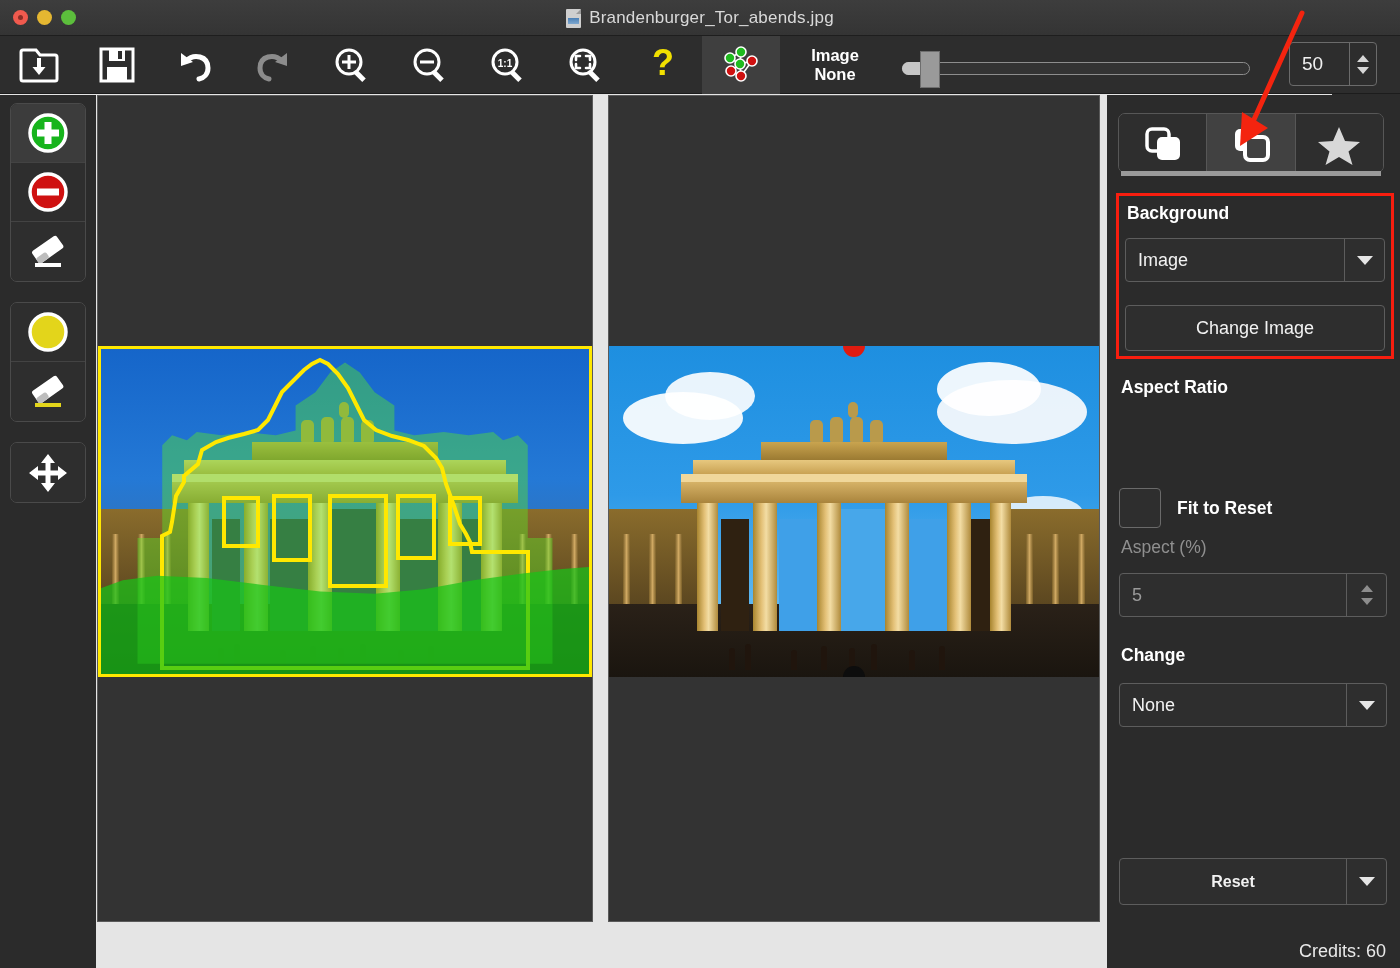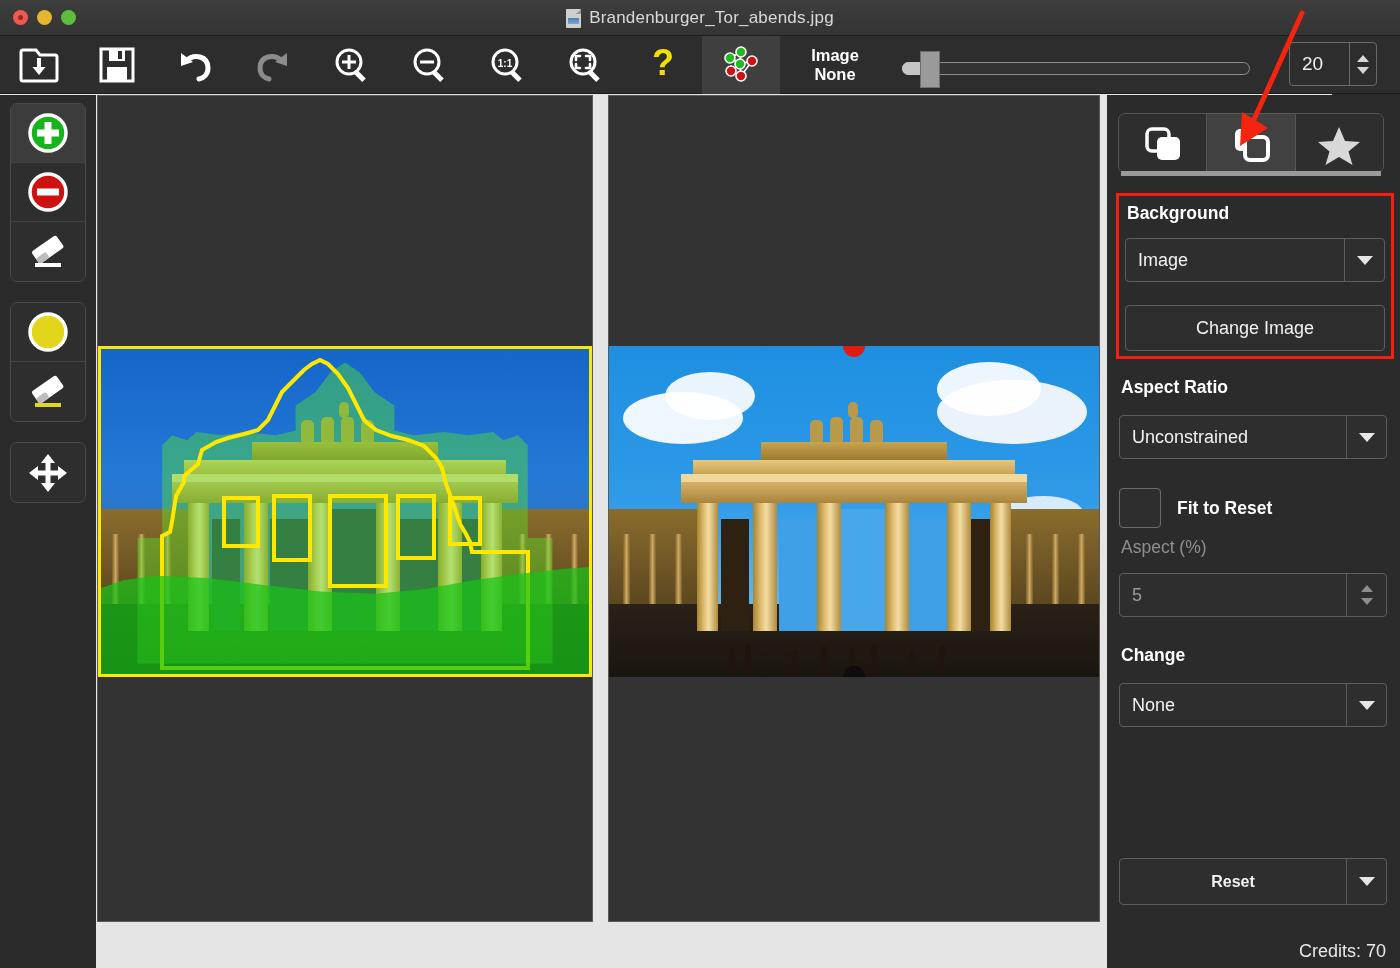--- a/index.html
+++ b/index.html
@@ -374,21 +374,21 @@
     </div>
 
     <div id="slider-wrap">
       <div id="slider-groove"></div>
       <div id="slider-fill"></div>
       <div id="slider-handle"></div>
     </div>
   </div>
 
   <div id="spin-wrap">
-    <div id="spin-value">20</div>
+    <div id="spin-value">50</div>
     <div id="spin-btns">
       <div class="caret-up"></div>
       <div class="caret-dn"></div>
     </div>
   </div>
 
   <div id="left-rail">
 
     <div class="tool-group">
       <div class="tool-btn active">
@@ -614,26 +614,20 @@
     </div>
 
     <div class="btn-plain" style="position:absolute;left:18px;top:210px;width:260px;">
       <span>Change Image</span>
     </div>
 
     <div style="position:absolute;left:14px;top:282px;">
       <span class="sec-label">Aspect Ratio</span>
     </div>
 
-    <div class="combo" style="position:absolute;left:12px;top:320px;width:268px;">
-      <div class="val">Unconstrained</div>
-      <div class="arrow">
-          <div class="tri-down"></div>
-        </div>
-    </div>
 
     <div style="position:absolute;left:12px;top:393px;display:flex;align-items:center;gap:16px;">
       <div id="chk-box"></div>
       <span class="sec-label">Fit to Reset</span>
     </div>
 
     <div style="position:absolute;left:14px;top:442px;">
       <span class="sec-label dim">Aspect (%)</span>
     </div>
 
@@ -656,21 +650,21 @@
         </div>
     </div>
 
     <div class="combo" style="position:absolute;left:12px;top:588px;width:268px;">
       <div class="val">None</div>
       <div class="arrow">
           <div class="tri-down"></div>
         </div>
     </div>
 
-    <div id="credits">Credits: 70</div>
+    <div id="credits">Credits: 60</div>
   </div>
 
   <svg id="red-arrow" viewBox="0 0 180 160">
     <line x1="122" y1="13" x2="72" y2="124" stroke="#f4240f" stroke-width="5" stroke-linecap="round"></line>
     <path d="M60 146 L62 112 L88 128 Z" fill="#f4240f"></path>
   </svg>
 
 </div>
 
 </body></html>

